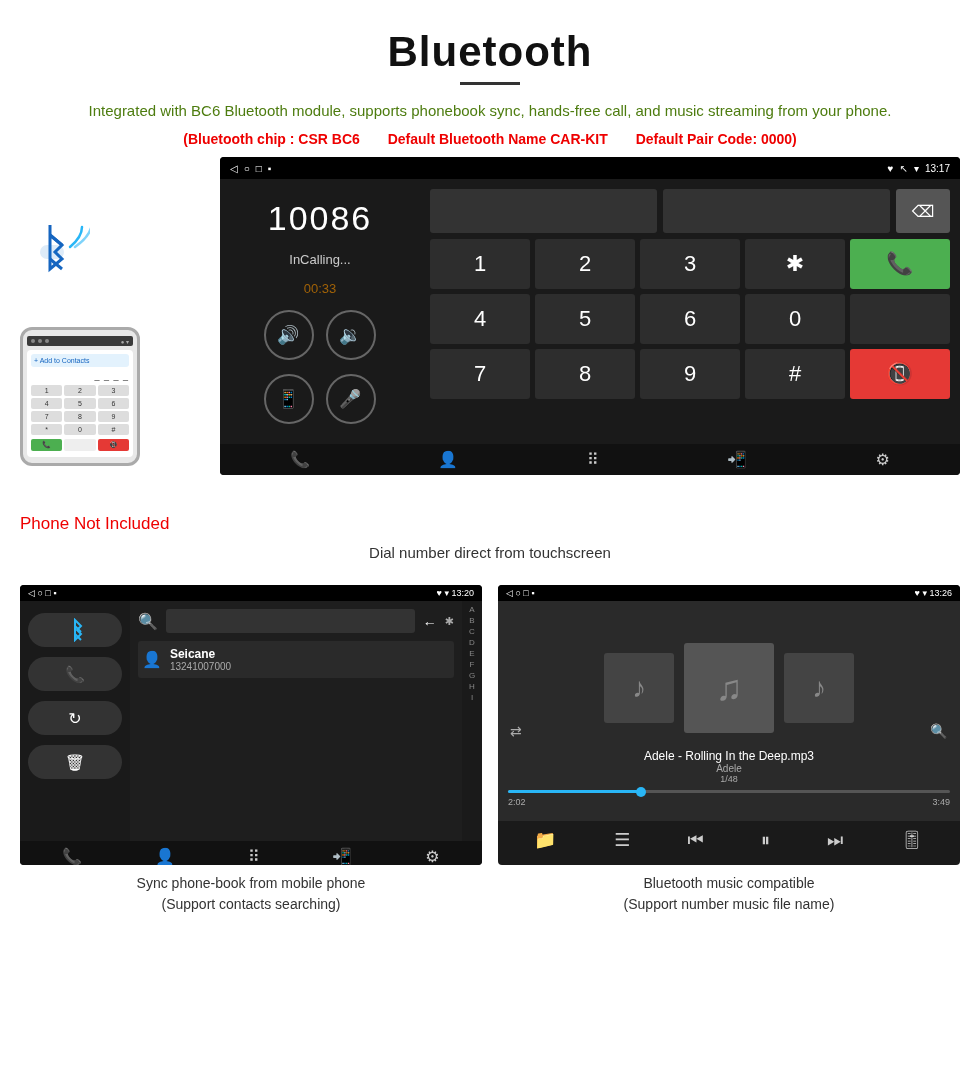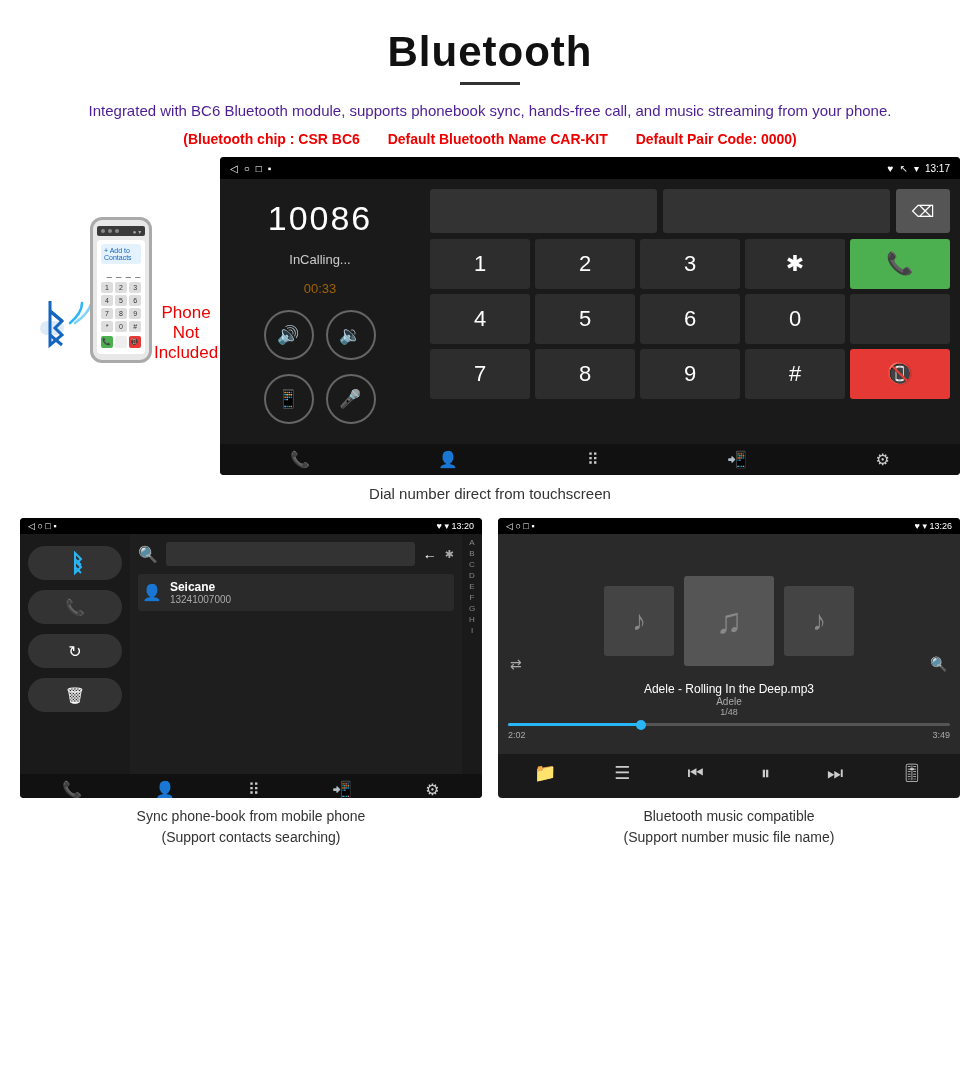--- a/index.html
+++ b/index.html
@@ -23,21 +23,21 @@
       letter-spacing: 1px;
     }
     .title-underline {
       width: 60px;
       height: 3px;
       background: #333;
       margin: 6px auto 14px;
     }
     .page-description {
       font-size: 15px;
-      color: #4c1d95;
+      color: #4d7c0f;
       line-height: 1.6;
       margin-bottom: 8px;
     }
     .page-specs {
       font-size: 14px;
       color: #e00;
       margin-bottom: 0;
     }
     .page-specs span {
       margin: 0 12px;
@@ -48,22 +48,24 @@
     .main-screenshot-row {
       display: flex;
       align-items: flex-start;
       padding: 0 20px;
       gap: 0;
     }
     .phone-side {
       width: 200px;
       flex-shrink: 0;
       display: flex;
-      align-items: flex-end;
+      flex-direction: column;
+      align-items: flex-start;
       padding-top: 60px;
+      gap: 40px;
     }
     .bluetooth-signal {
       position: relative;
       width: 70px;
       height: 60px;
       margin-bottom: 10px;
     }
     .phone-mockup {
       width: 120px;
       background: #e8e8e8;
@@ -194,21 +196,21 @@
       font-size: 22px;
       font-weight: 300;
     }
     .key-cell.green { background: #4caf50; }
     .key-cell.red { background: #e53935; }
 
     .dialer-caption {
       text-align: center;
       font-size: 15px;
       color: #333;
-      padding: 10px 0 16px;
+      padding: 10px 0 24px;
       border-radius: 12px;
     }
 
     
     .bottom-screenshots {
       display: flex;
       gap: 16px;
       padding: 0 20px;
     }
     .bottom-item {

